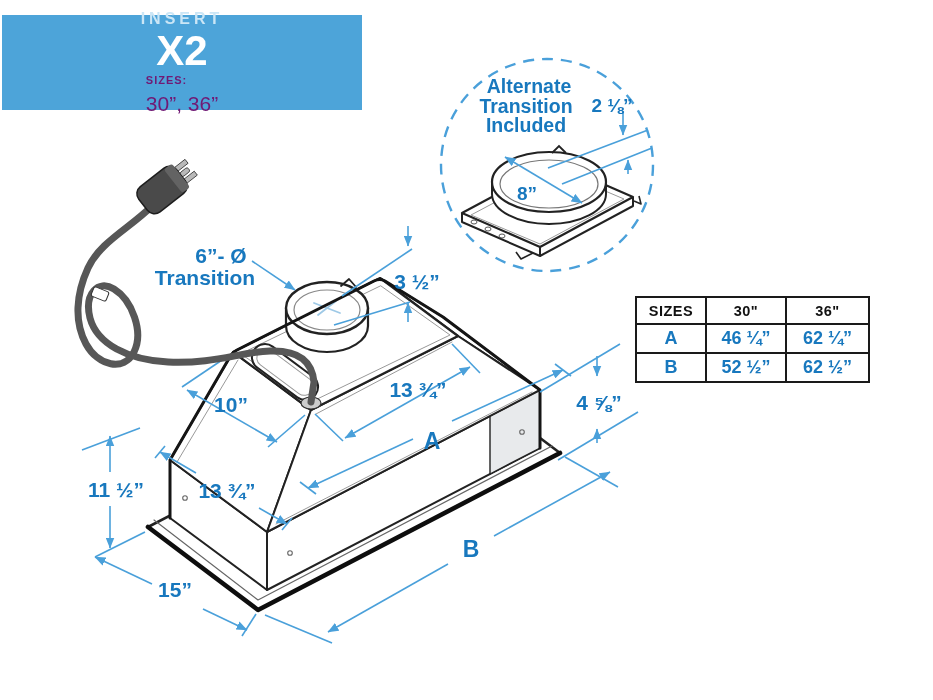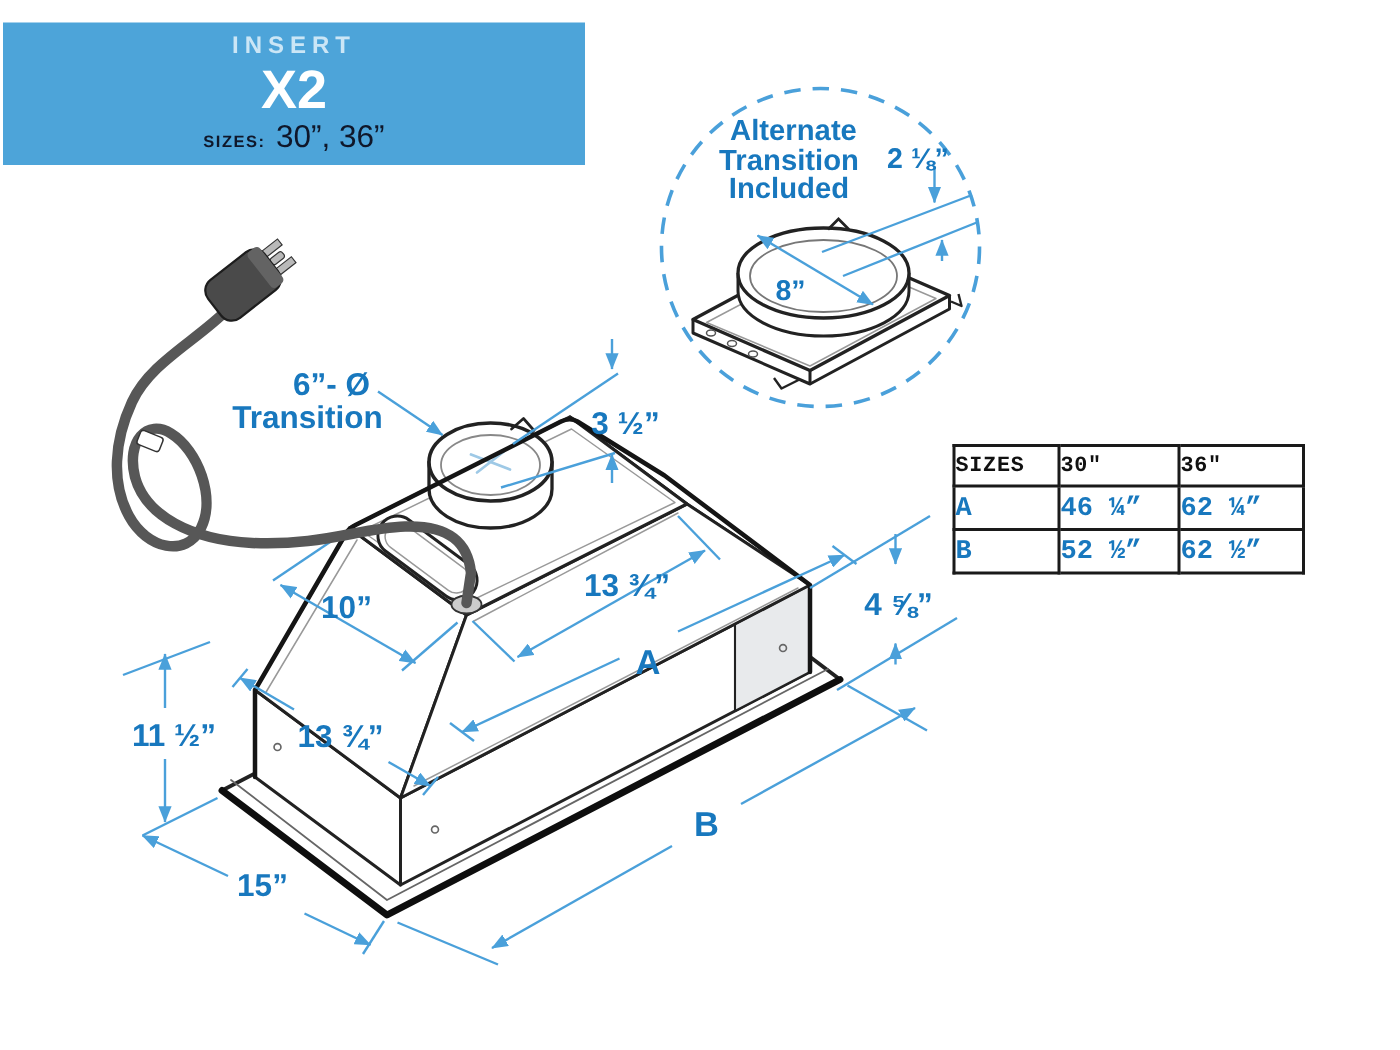--- a/index.html
+++ b/index.html
@@ -1,30 +1,30 @@
 <!DOCTYPE html>
 <html><head>
 <meta charset="utf-8">
 <style>
   html,body{margin:0;padding:0;background:#ffffff;}
   #stage{position:relative;width:933px;height:700px;background:#ffffff;overflow:hidden;
          font-family:"Liberation Sans","DejaVu Sans",sans-serif;}
   #drawing{position:absolute;left:0;top:0;}
   
-  .banner{position:absolute;left:2px;top:15px;width:388px;height:95px;background:#4DA4D9;
+  .banner{position:absolute;left:2px;top:15px;width:360px;height:95px;background:#4DA4D9;
           display:flex;flex-direction:column;align-items:center;justify-content:center;gap:2px;}
   .banner-title{color:#CBE6F6;font-size:16px;font-weight:bold;letter-spacing:4px;line-height:1;}
-  .banner-model{color:#ffffff;font-size:36px;font-weight:bold;line-height:1.05;}
-  .banner-sizes{display:flex;align-items:baseline;gap:7px;color:#0f172a;line-height:1;}
+  .banner-model{color:#ffffff;font-size:42px;font-weight:bold;line-height:1.05;}
+  .banner-sizes{display:flex;align-items:baseline;gap:7px;color:#701a75;line-height:1;flex-direction:column;}
   .banner-sizes .lbl{font-size:11px;font-weight:bold;letter-spacing:1px;}
   .banner-sizes .val{font-size:21px;font-weight:normal;}
   
   .sizes-table{position:absolute;left:635px;top:296px;border-collapse:collapse;
                background:#ffffff;}
-  .sizes-table td{border:2px solid #1a1a1a;padding:0;font-family:Liberation Mono, monospace;}
+  .sizes-table td{border:2px solid #1a1a1a;text-align:center;padding:0;}
   .sizes-table .hdr{color:#111111;font-size:14.5px;font-weight:bold;letter-spacing:0.5px;
                     width:68px;height:25px;}
   .sizes-table .hdr.c2{width:78px;}
   .sizes-table .hdr.c3{width:81px;}
   .sizes-table .val{color:#1878BE;font-size:18px;font-weight:bold;height:27px;}
   
   text.dim{fill:#1878BE;font-weight:bold;font-size:21px;text-anchor:middle;}
   text.dim-big{fill:#1878BE;font-weight:bold;font-size:23px;text-anchor:middle;}
   text.co{fill:#1878BE;font-weight:bold;font-size:19.5px;text-anchor:middle;}
   .bl{stroke:#4AA0DA;stroke-width:1.6;fill:none;}

